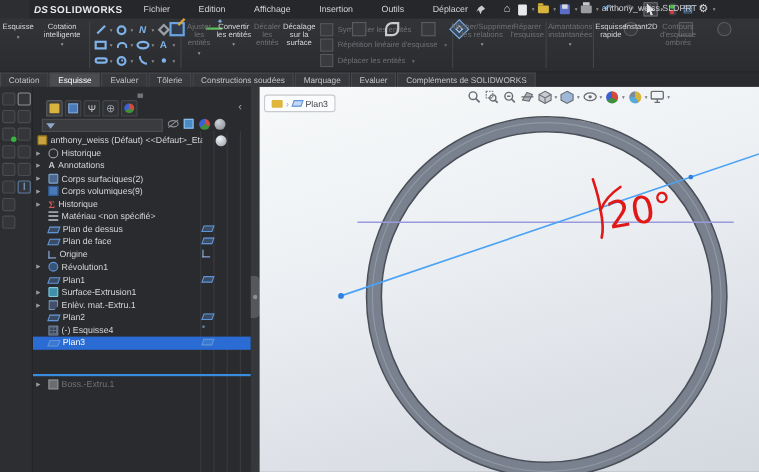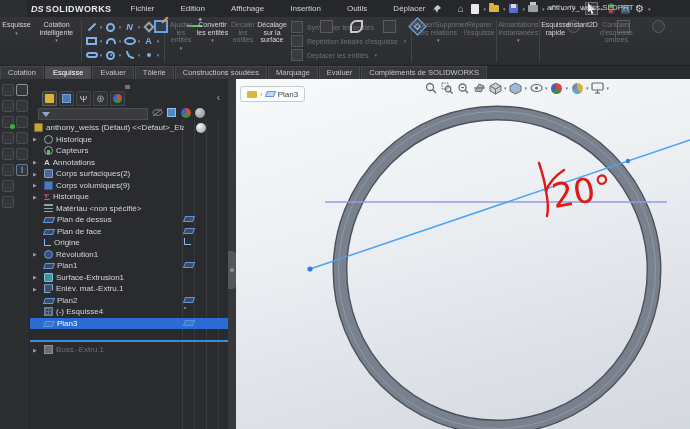--- a/index.html
+++ b/index.html
@@ -463,24 +463,20 @@
           <span class="ticon i-part"></span>
           <span class="tlabel">anthony_weiss (Défaut) &lt;&lt;Défaut&gt;_Etat d'affic</span>
           <span class="ricon c2 i-sphere"></span>
         </div>
         <div class="trow">
           <span class="arr">▶</span>
           <span class="ticon i-history"></span>
           <span class="tlabel">Historique</span>
         </div>
         <div class="trow">
-          <span class="ticon i-sensors"></span>
-          <span class="tlabel">Capteurs</span>
-        </div>
-        <div class="trow">
           <span class="arr">▶</span>
           <span class="ticon i-annot">A</span>
           <span class="tlabel">Annotations</span>
         </div>
         <div class="trow">
           <span class="arr">▶</span>
           <span class="ticon i-folder"></span>
           <span class="tlabel">Corps surfaciques(2)</span>
         </div>
         <div class="trow">

